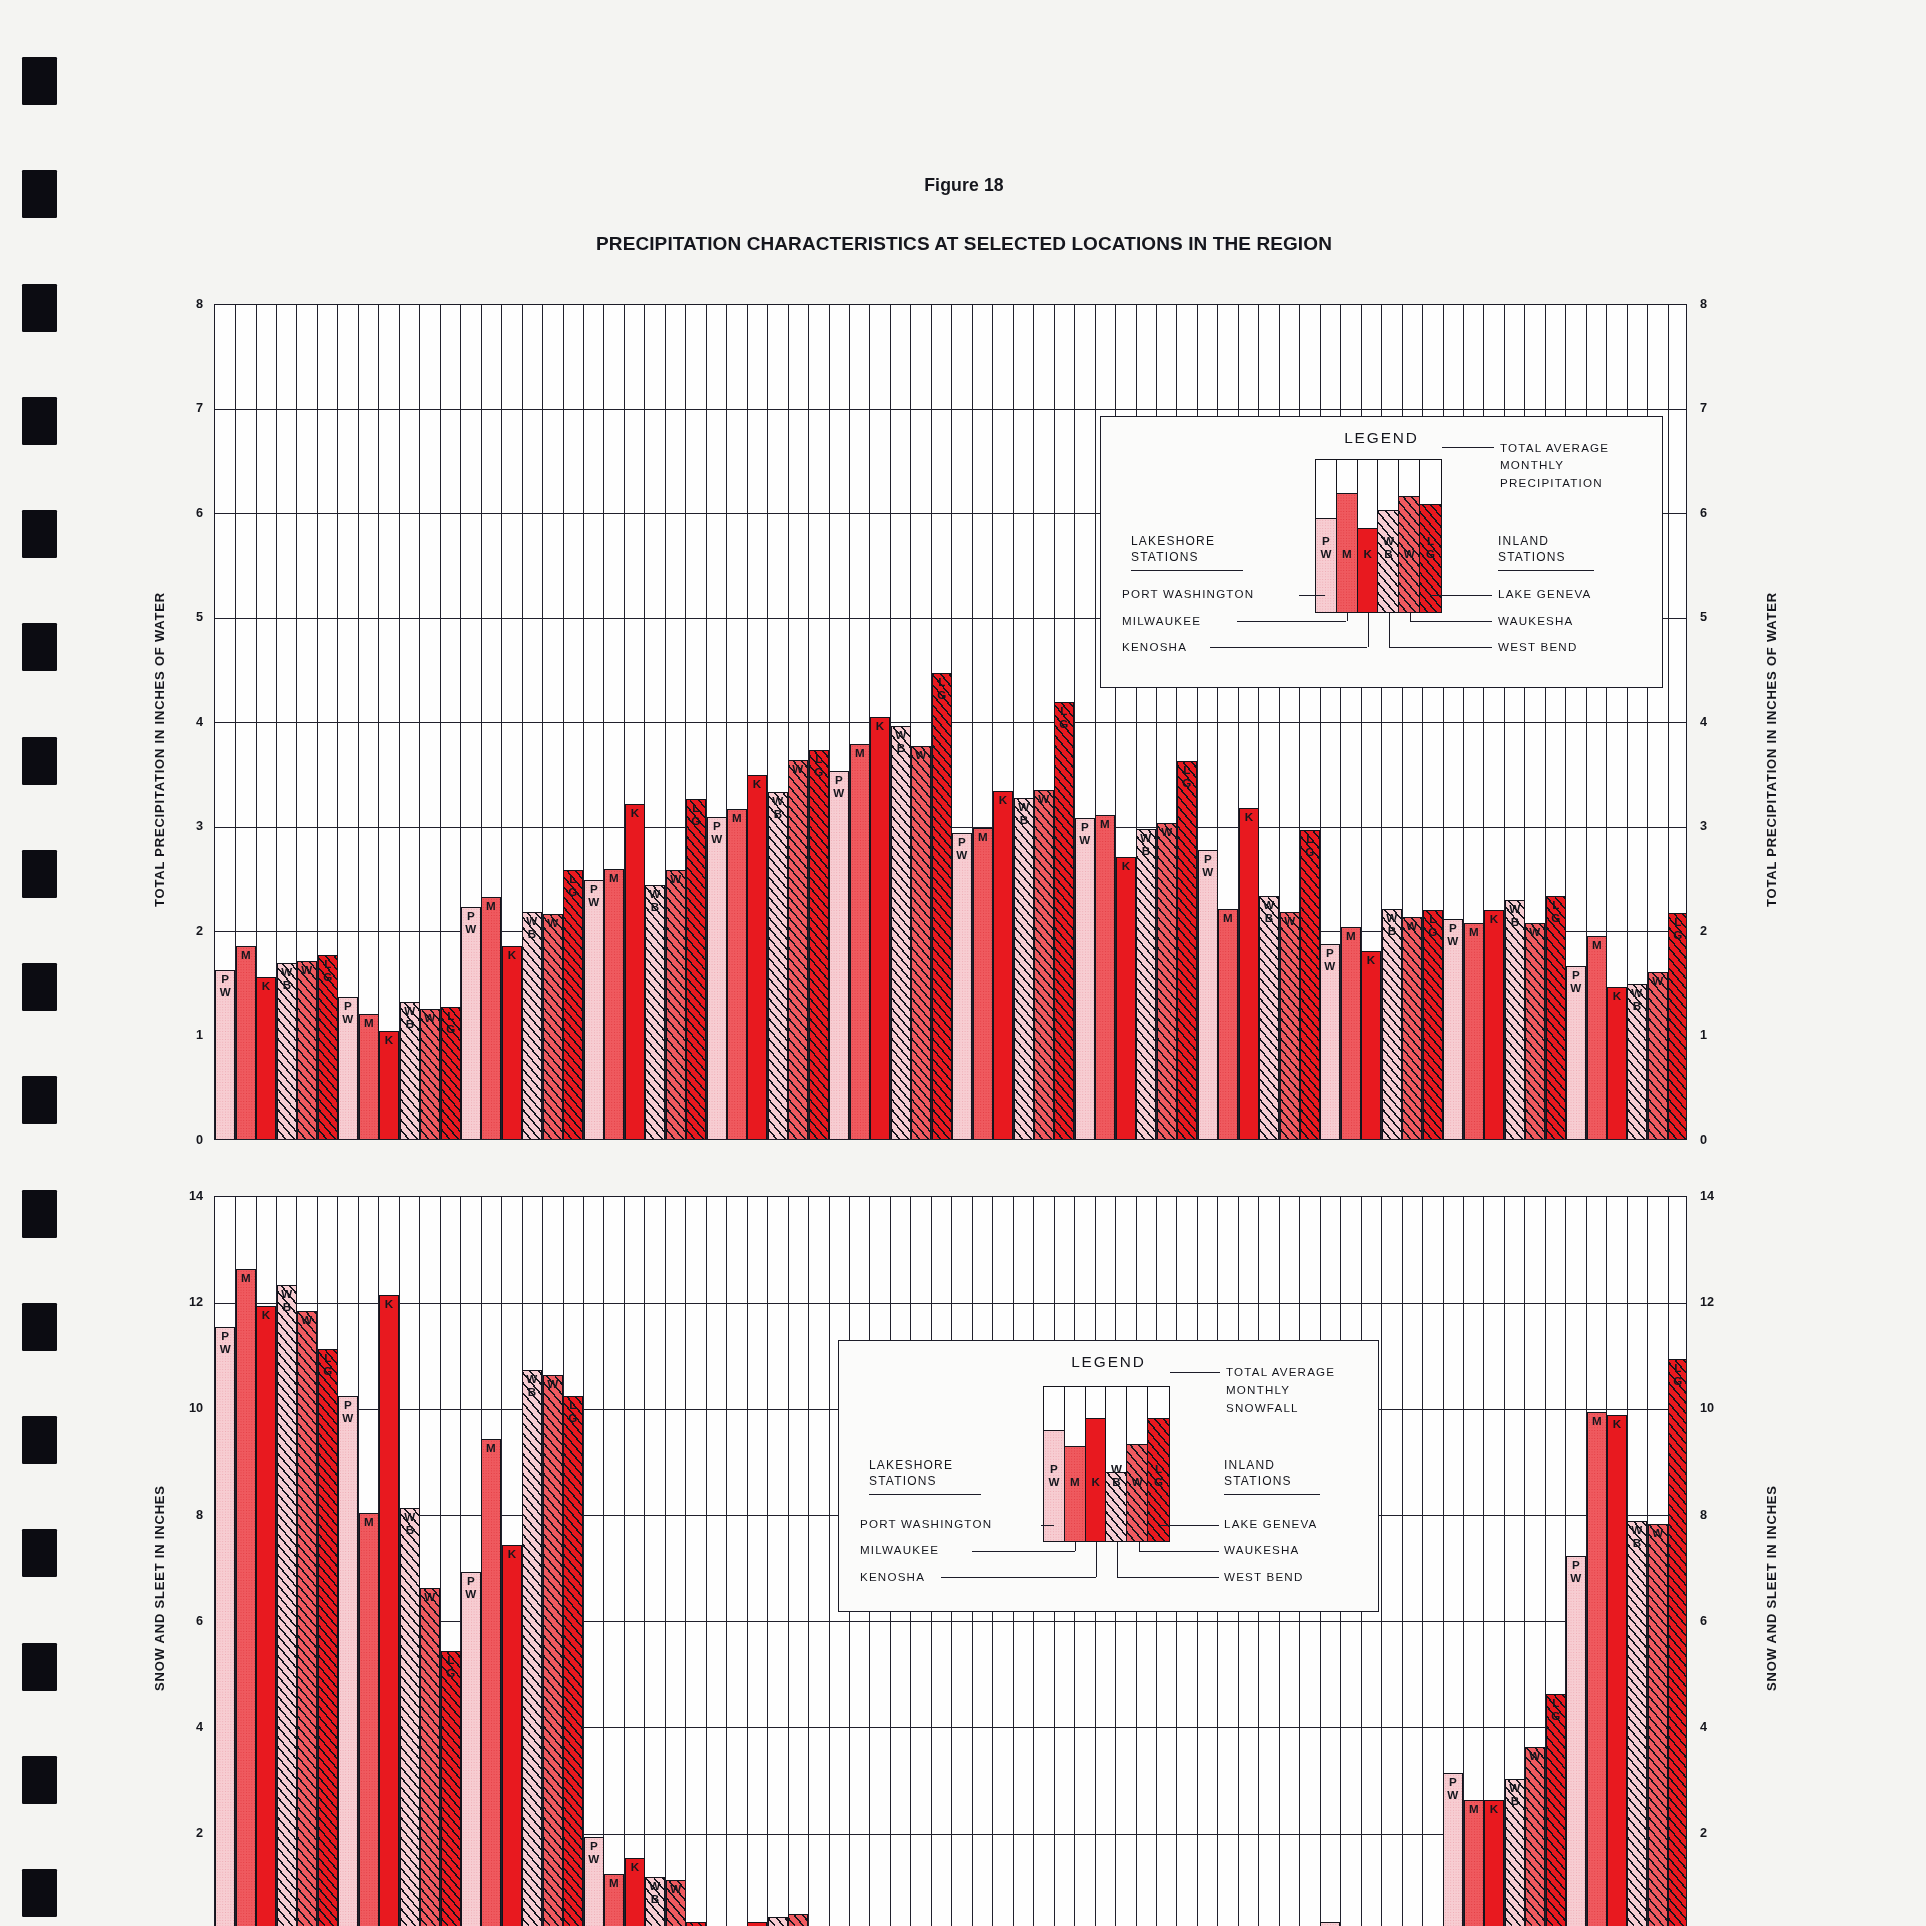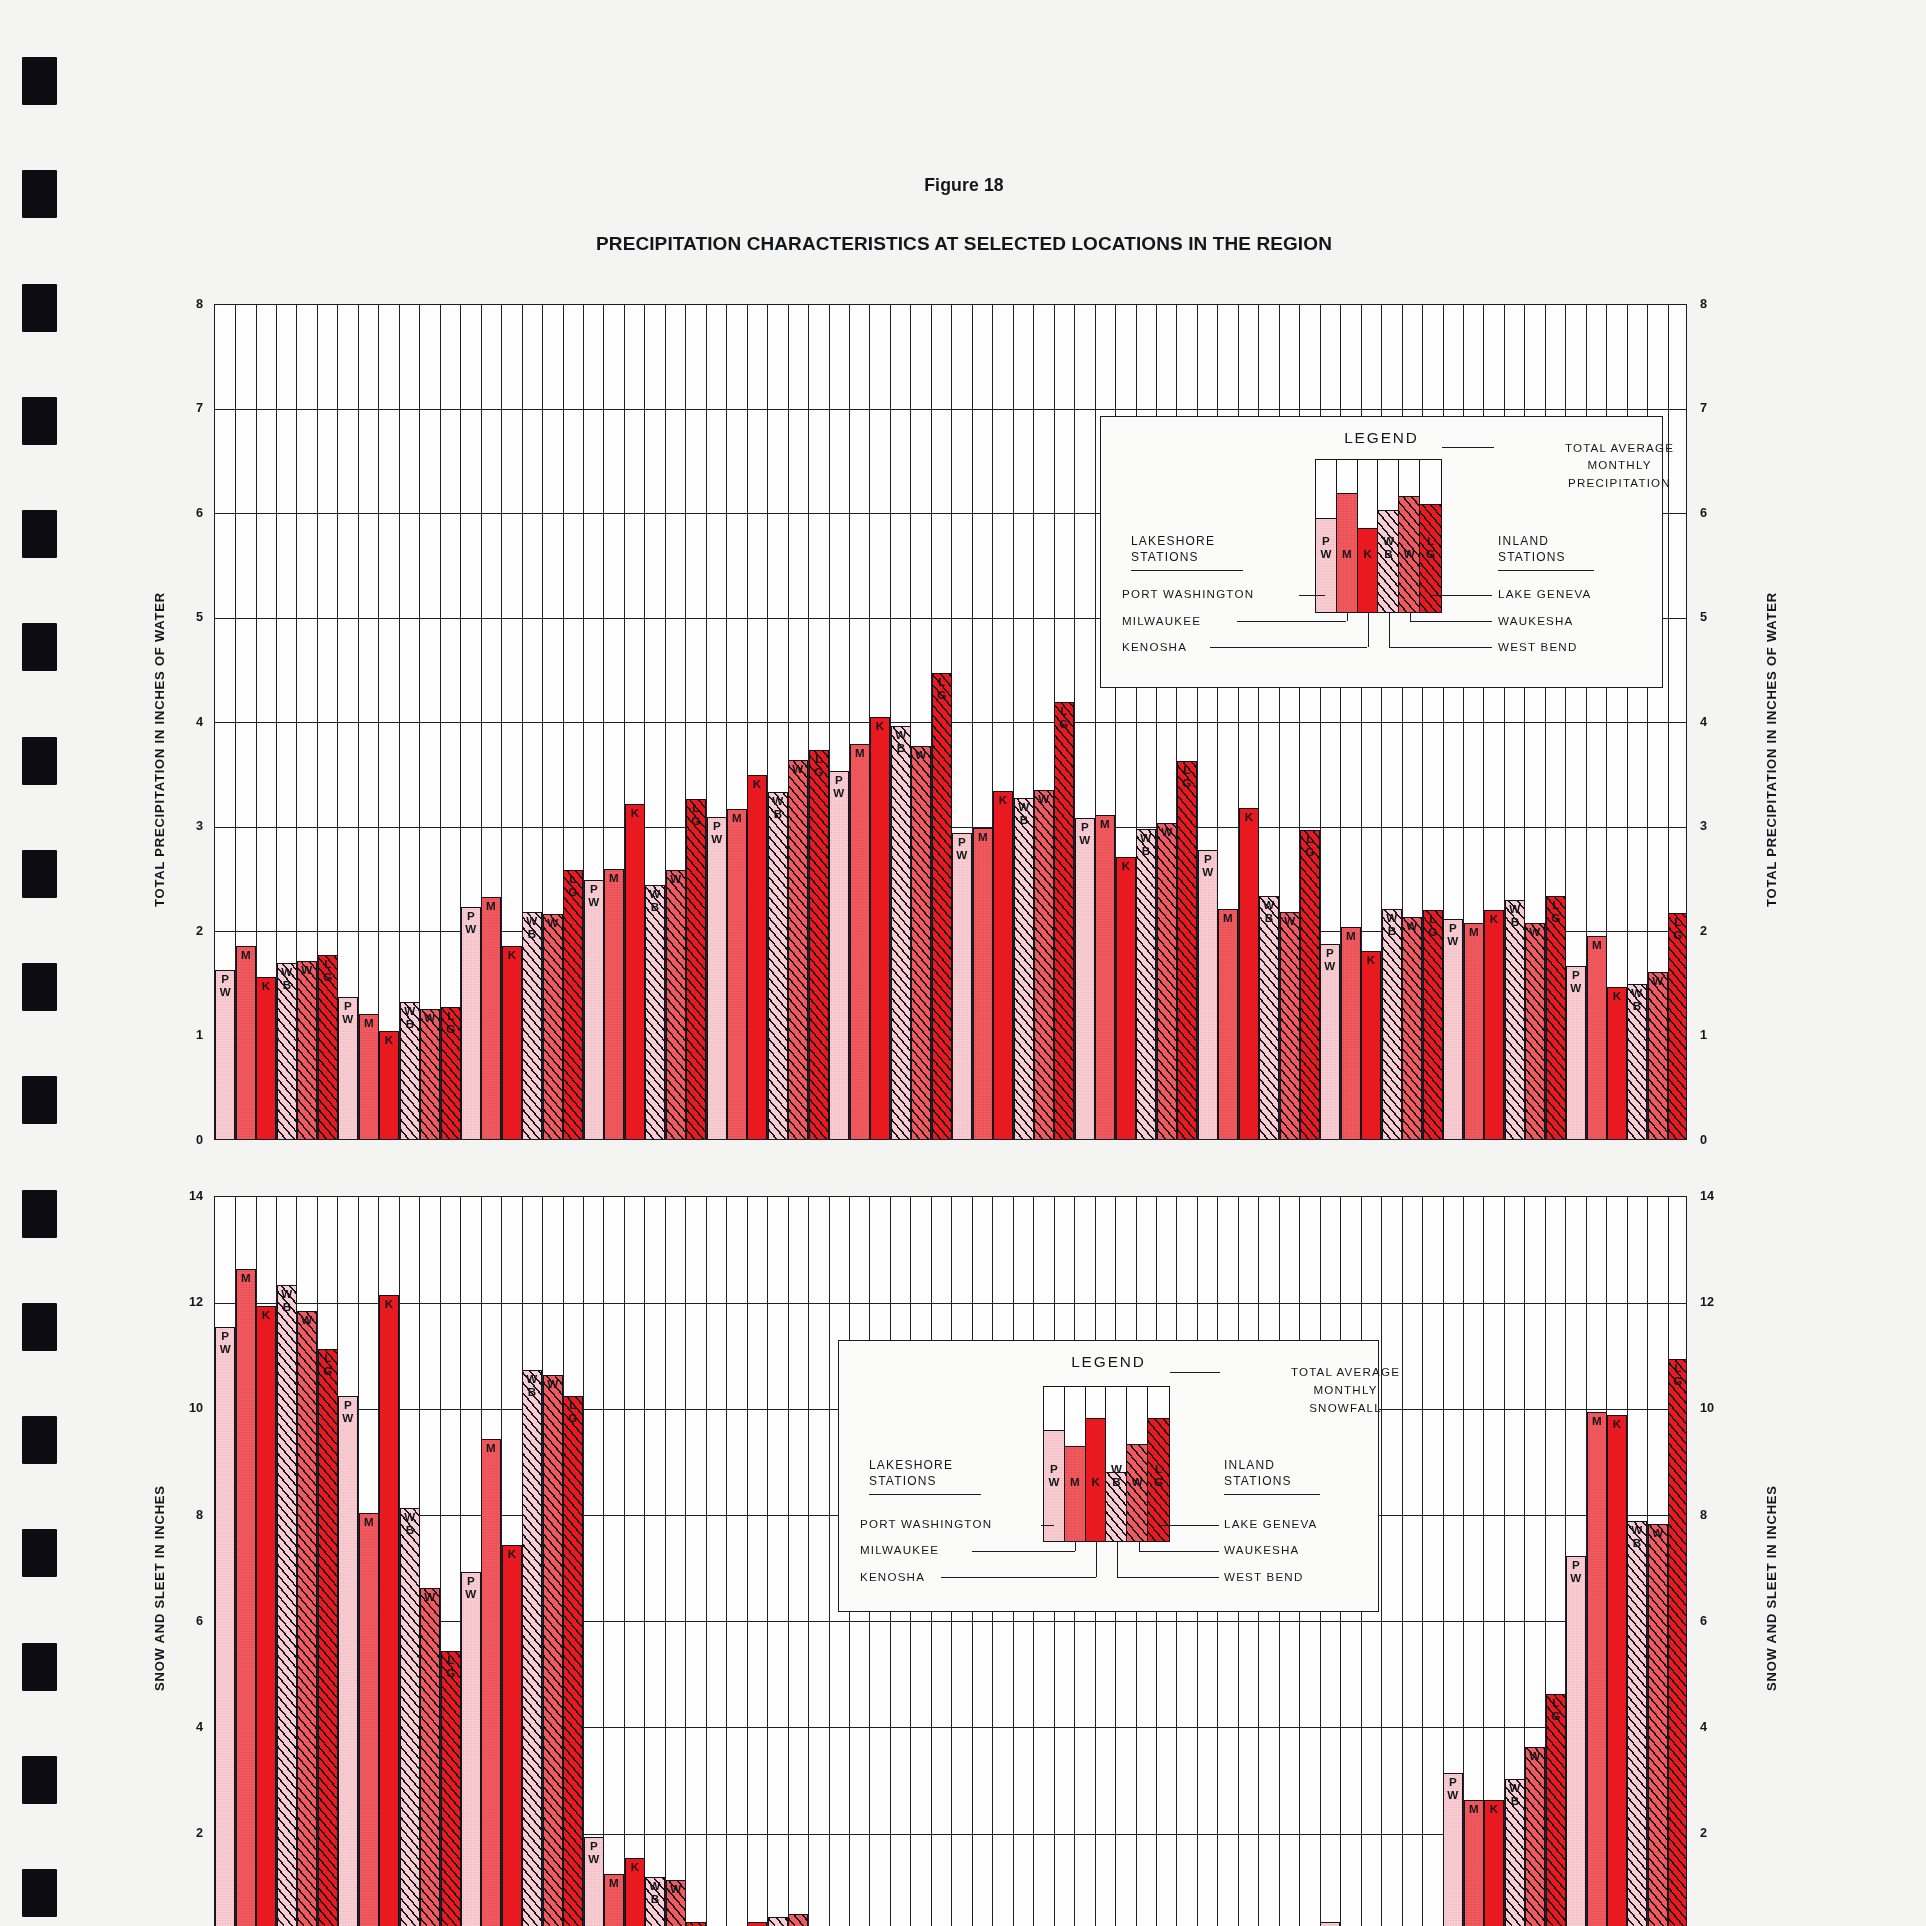--- a/index.html
+++ b/index.html
@@ -67,21 +67,21 @@
     display:flex;align-items:flex-end;background:#fefefe;}
   .leg-col{position:relative;height:100%;box-sizing:border-box;
     border-right:1.2px solid #14141c;}
   .leg-col:last-child{border-right:none;}
   .leg-fill{position:absolute;left:0;right:0;bottom:0;box-sizing:border-box;
     border-top:1.5px solid #14141c;}
   .leg-code{position:absolute;left:0;right:0;bottom:34%;text-align:center;
     font-size:11.6px;line-height:12.7px;color:#15161d;font-weight:600;z-index:3;}
   .leg-code span{display:block;}
   .leg-txt{position:absolute;font-size:11.6px;letter-spacing:1.2px;color:#15161d;
-    line-height:15.4px;white-space:pre-line;text-align:center;}
+    line-height:15.4px;white-space:pre-line;}
   .leg-head{position:absolute;font-size:12px;letter-spacing:1.2px;color:#15161d;
     line-height:16px;white-space:pre-line;}
   .leg-underline{position:absolute;height:1.2px;background:#1c1c28;}
   .leader{position:absolute;background:#1c1c28;}
   .leader.h{height:1.2px;}
   .leader.v{width:1.2px;}
 </style>
 </head>
 <body>
 

